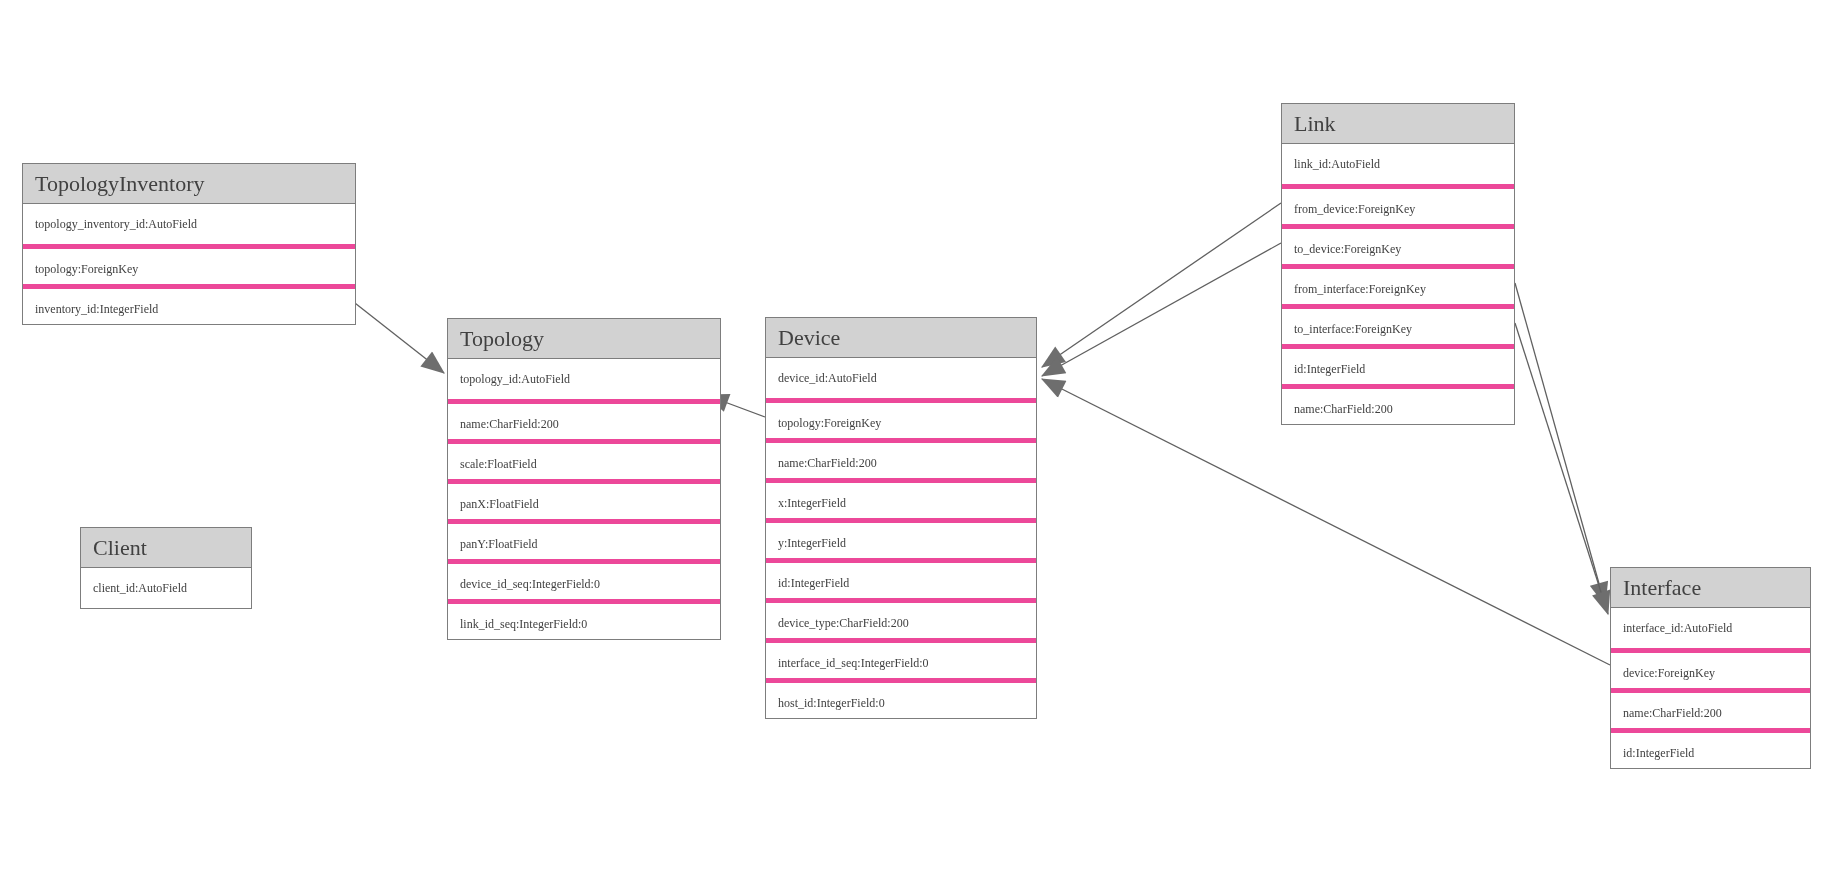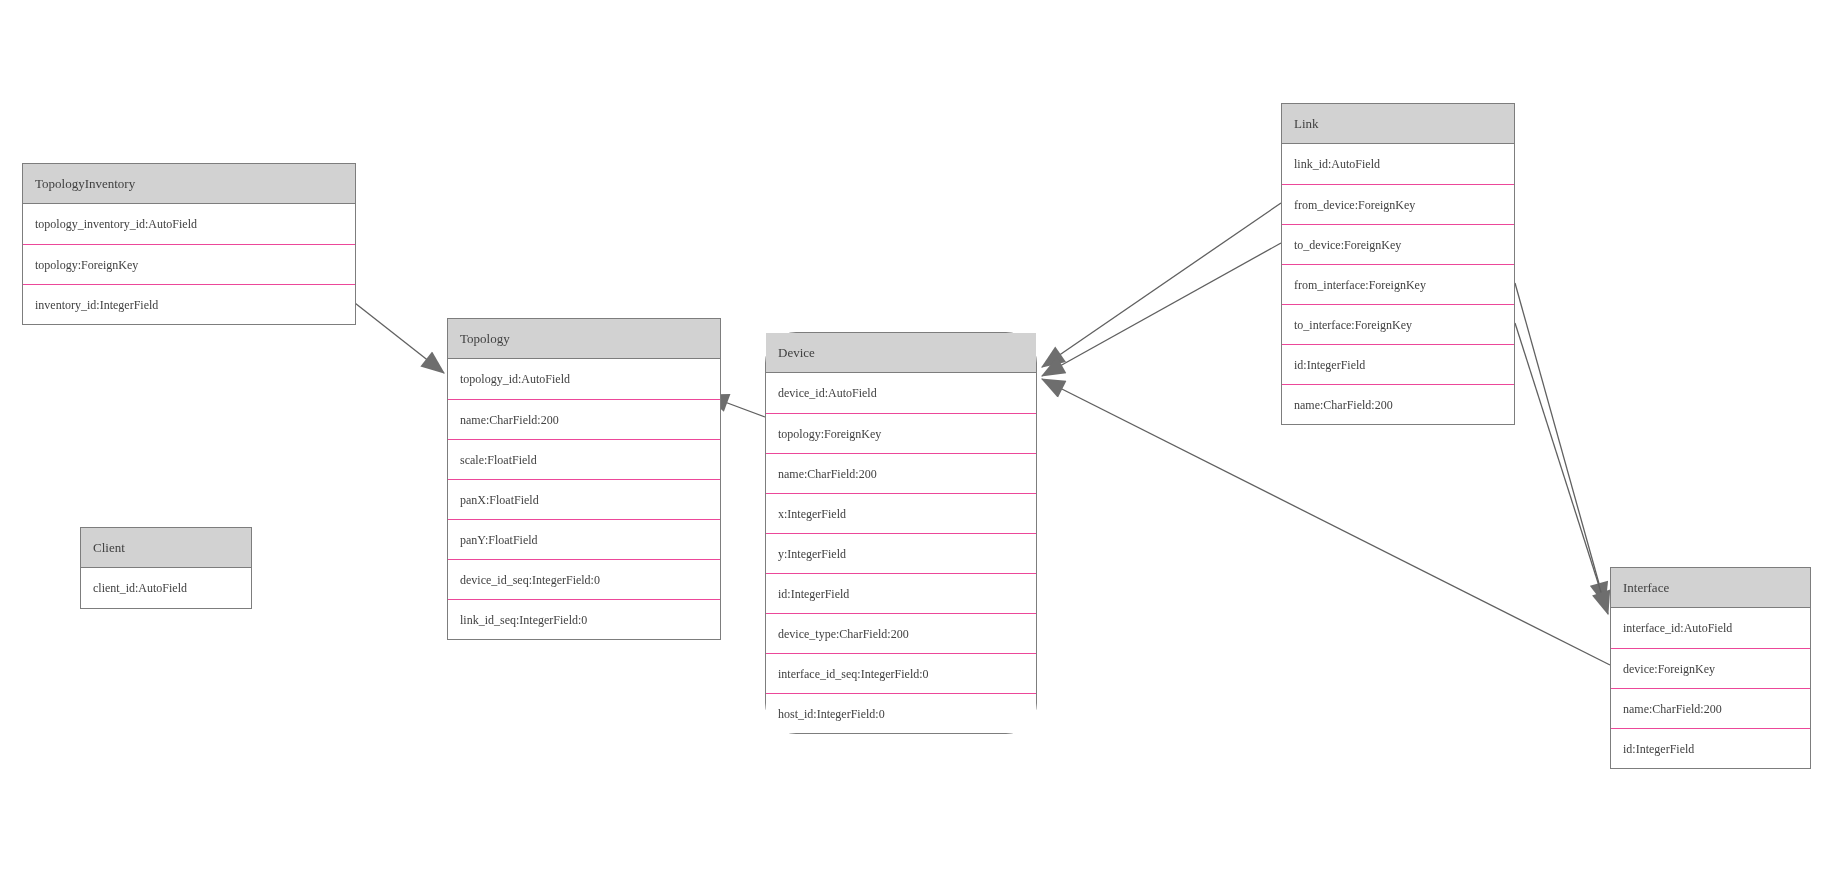--- a/index.html
+++ b/index.html
@@ -22,37 +22,37 @@
     border: 1.5px solid #7d7d7d;
     box-sizing: border-box;
     color: #414141;
   }
   .entity-header {
     background: #d2d2d2;
     border-bottom: 1px solid #7d7d7d;
     height: 40px;
     line-height: 40px;
     padding: 0 12px;
-    font-size: 13px;
+    font-size: 22px;
     box-sizing: border-box;
     white-space: nowrap;
     overflow: hidden;
   }
   .entity-field {
     height: 40px;
     line-height: 40px;
     padding: 0 12px;
     font-size: 12px;
     box-sizing: border-box;
     white-space: nowrap;
     overflow: hidden;
     background: #ffffff;
   }
   .entity-field + .entity-field {
-    border-top: 1px solid #ec4899;
+    border-top: 5px solid #ec4899;
   }
 </style>
 </head>
 <body>
 
 <div id="canvas">
   <svg id="edge-layer" width="1824" height="874" viewBox="0 0 1824 874" xmlns="http://www.w3.org/2000/svg">
     <defs>
       <marker id="arrowhead" viewBox="0 0 10 8" refX="9.5" refY="4" markerWidth="25" markerHeight="19" orient="auto" markerUnits="userSpaceOnUse">
         <path d="M0,0 L10,4 L0,8 z" fill="#6e6e6e"></path>
@@ -82,21 +82,21 @@
         <div class="entity-field">scale:FloatField</div>
         <div class="entity-field">panX:FloatField</div>
         <div class="entity-field">panY:FloatField</div>
         <div class="entity-field">device_id_seq:IntegerField:0</div>
         <div class="entity-field">link_id_seq:IntegerField:0</div>
       </div>
       <div class="entity" style="left: 80px; top: 527px; width: 172px; border-color: rgb(125, 125, 125); color: rgb(65, 65, 65);">
         <div class="entity-header" style="background: rgb(210, 210, 210);">Client</div>
         <div class="entity-field">client_id:AutoField</div>
       </div>
-      <div class="entity" style="left: 765px; top: 332px; width: 272px; border-color: rgb(125, 125, 125); color: rgb(65, 65, 65); border-radius: 31px;">
+      <div class="entity" style="left: 765px; top: 317px; width: 272px; border-color: rgb(125, 125, 125); color: rgb(65, 65, 65);">
         <div class="entity-header" style="background: rgb(210, 210, 210);">Device</div>
         <div class="entity-field">device_id:AutoField</div>
         <div class="entity-field">topology:ForeignKey</div>
         <div class="entity-field">name:CharField:200</div>
         <div class="entity-field">x:IntegerField</div>
         <div class="entity-field">y:IntegerField</div>
         <div class="entity-field">id:IntegerField</div>
         <div class="entity-field">device_type:CharField:200</div>
         <div class="entity-field">interface_id_seq:IntegerField:0</div>
         <div class="entity-field">host_id:IntegerField:0</div>

